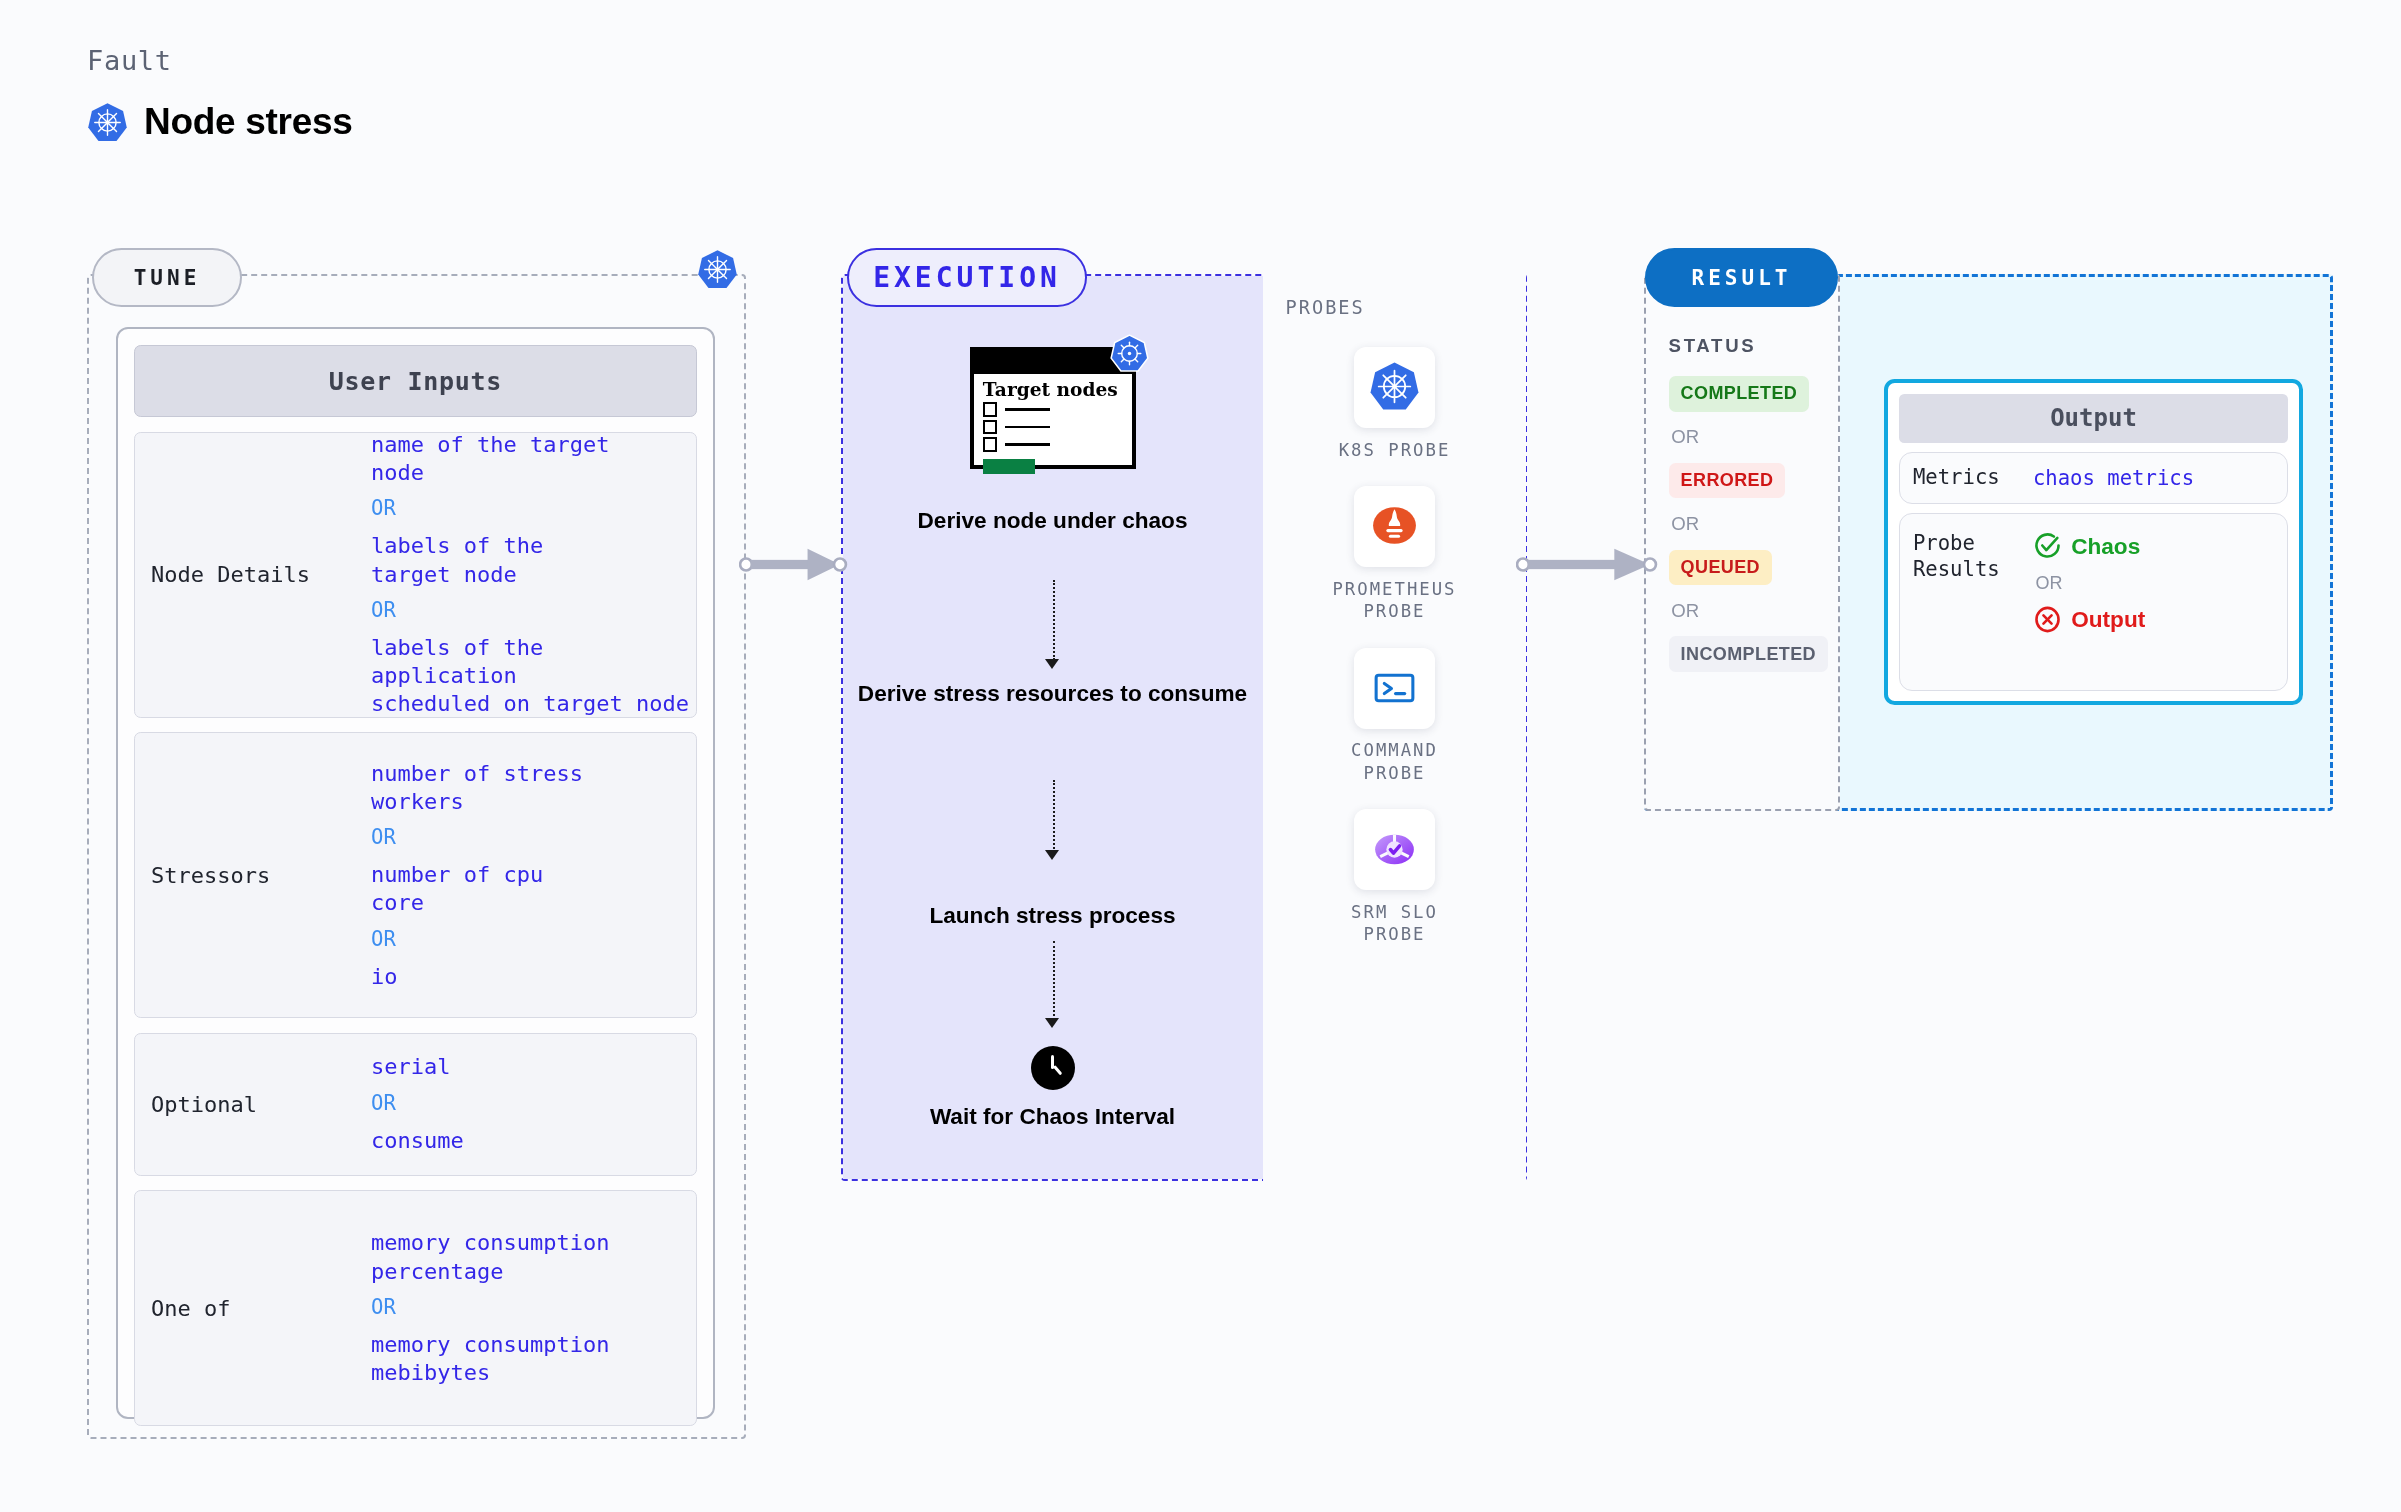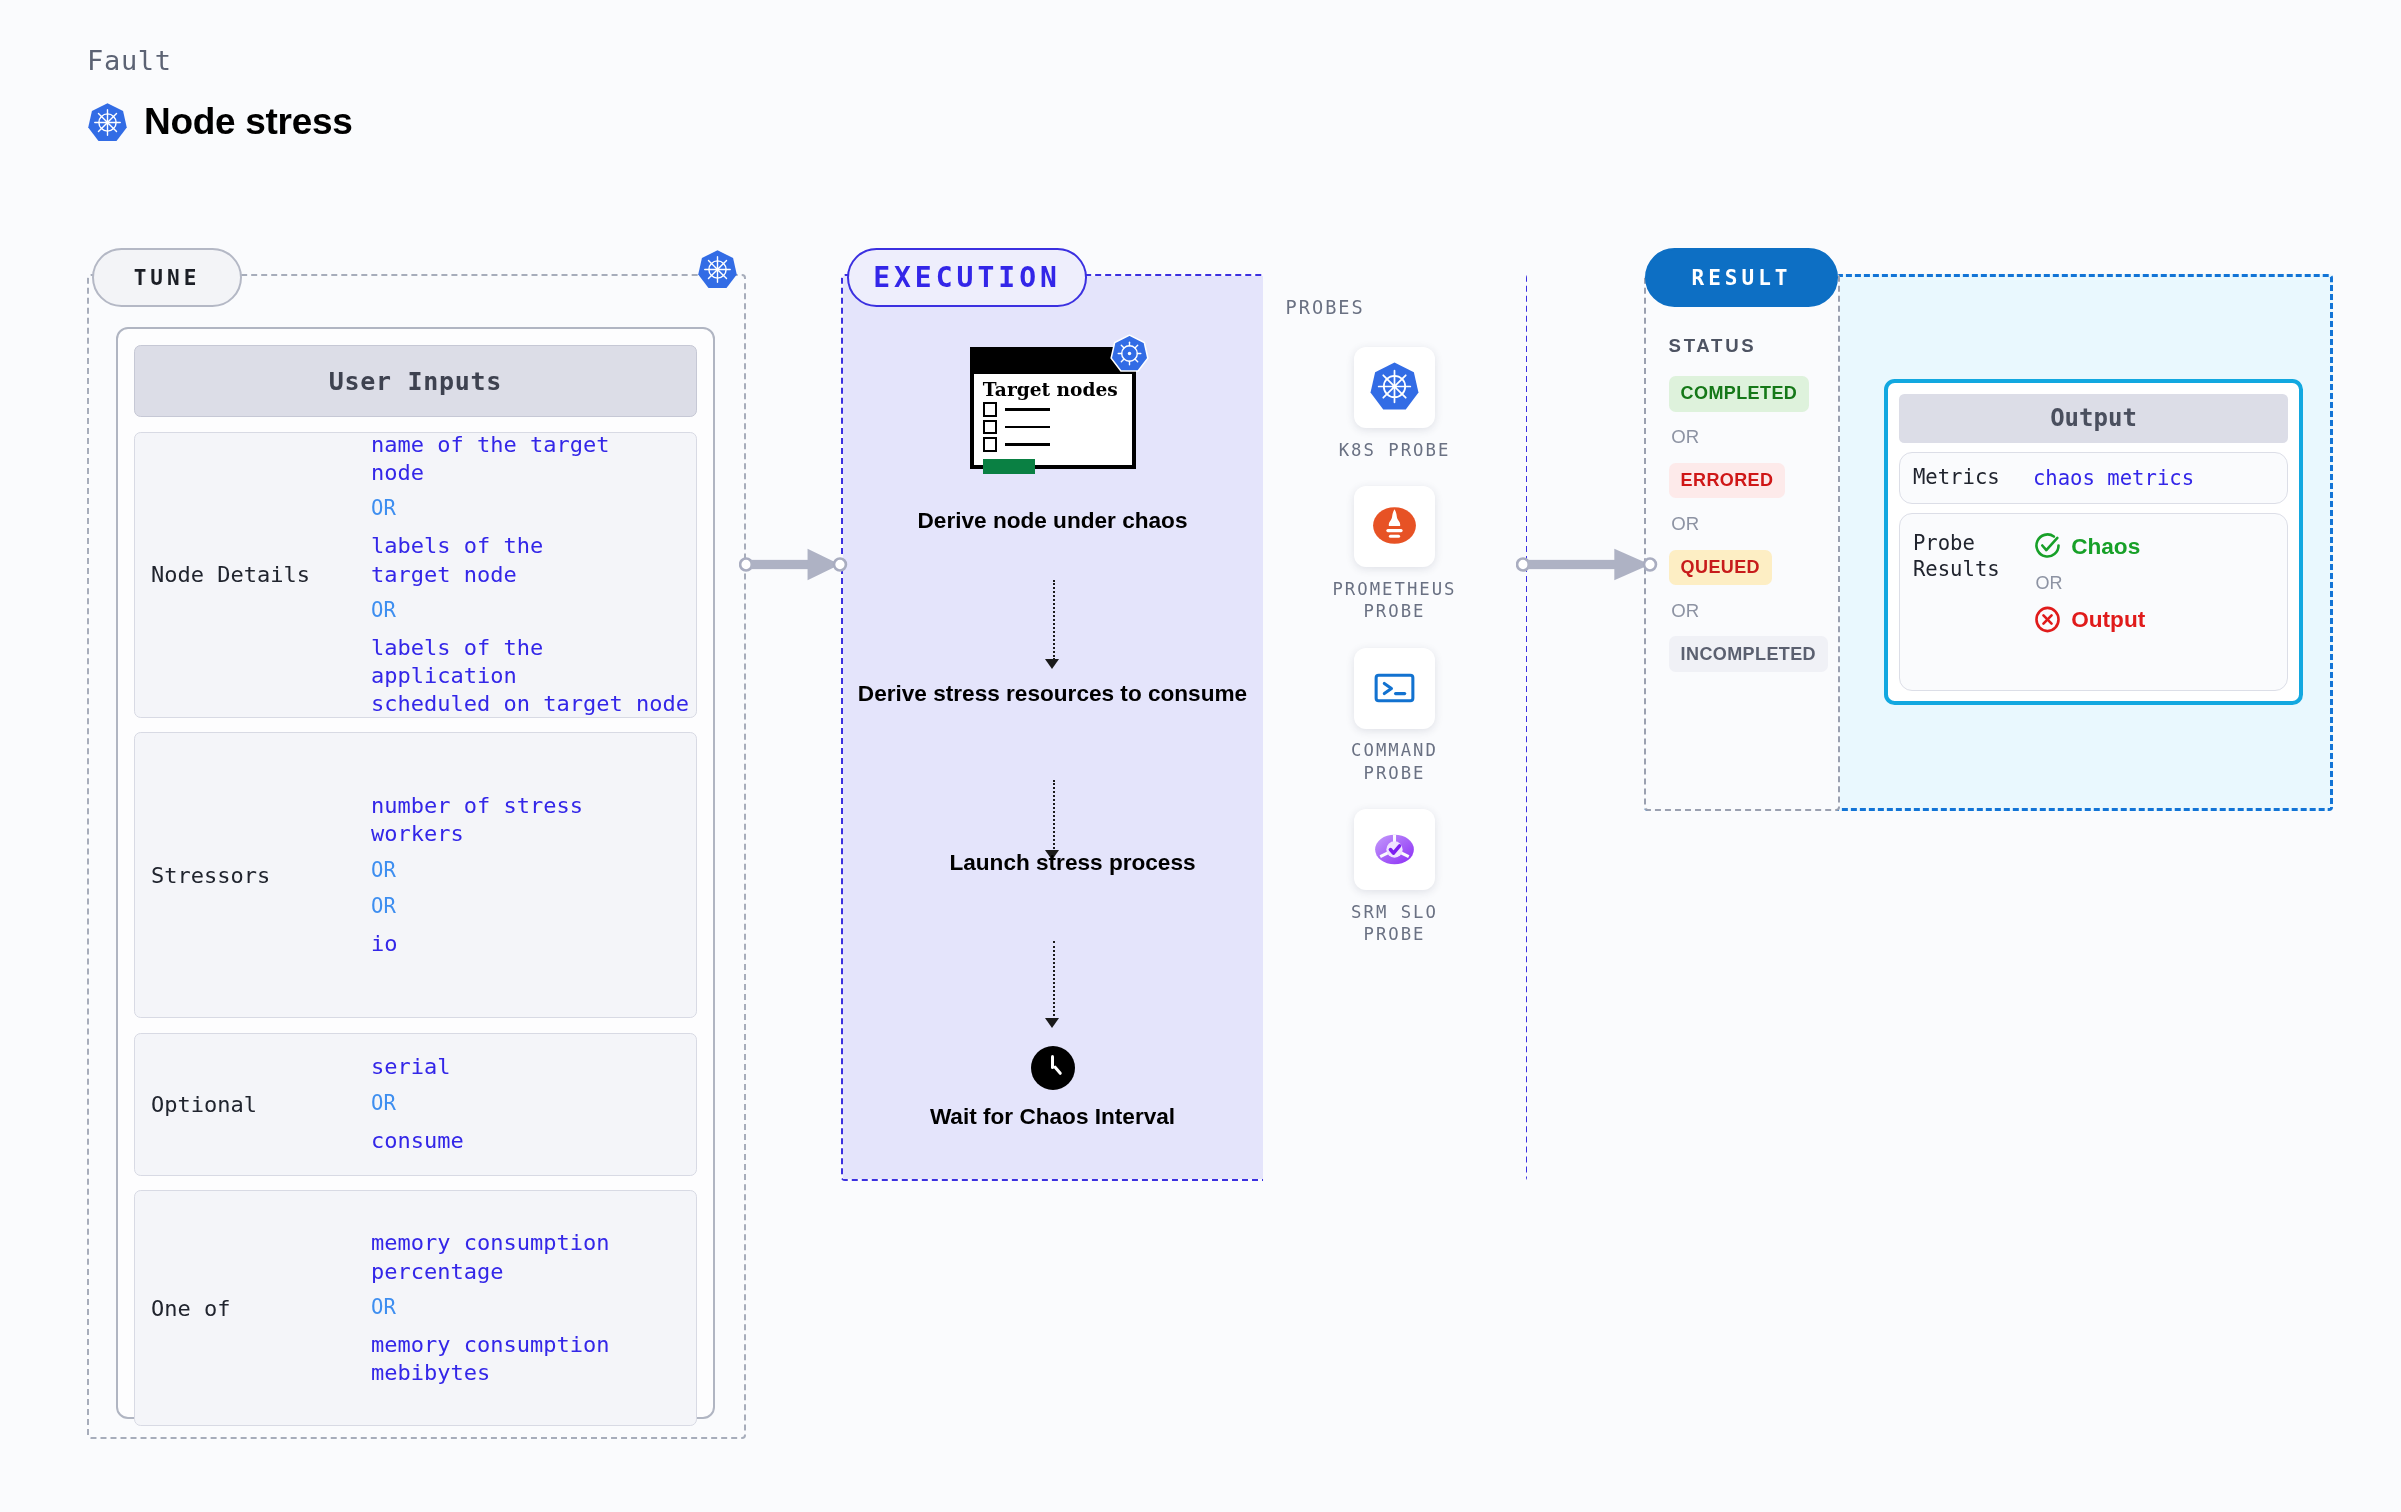--- a/index.html
+++ b/index.html
@@ -409,20 +409,22 @@
  scheduled on target node</div>
     </div>
   </div>
 
   <div class="input-group" id="grp-stressors">
     <div class="ig-label">Stressors</div>
     <div class="ig-values">
       <div class="val">number of stress
 workers</div>
       <div class="orword">OR</div>
+      <div class="val">number of cpu
+core</div>
       <div class="orword">OR</div>
       <div class="val">io</div>
     </div>
   </div>
 
   <div class="input-group" id="grp-optional">
     <div class="ig-label">Optional</div>
     <div class="ig-values">
       <div class="val">serial</div>
       <div class="orword">OR</div>
@@ -499,21 +501,21 @@
   <div class="arrow-dotted" style="top:306px; height:80px;"></div>
   <div class="arrow-head" style="top:385px;"></div>
 
   <div class="flow-step" style="top:406px;">Derive stress
 resources to
 consume</div>
 
   <div class="arrow-dotted" style="top:506px; height:72px;"></div>
   <div class="arrow-head" style="top:576px;"></div>
 
-  <div class="flow-step" style="top:575px;margin-left:20px;">Launch stress
+  <div class="flow-step" style="top:628px;">Launch stress
 process</div>
 
   <div class="arrow-dotted" style="top:667px; height:79px;"></div>
   <div class="arrow-head" style="top:744px;"></div>
 
   <div id="clock-icon" style="top:772px;"></div>
   <div class="flow-step" style="top:829px;">Wait for Chaos
 Interval</div>
 </div>
 

